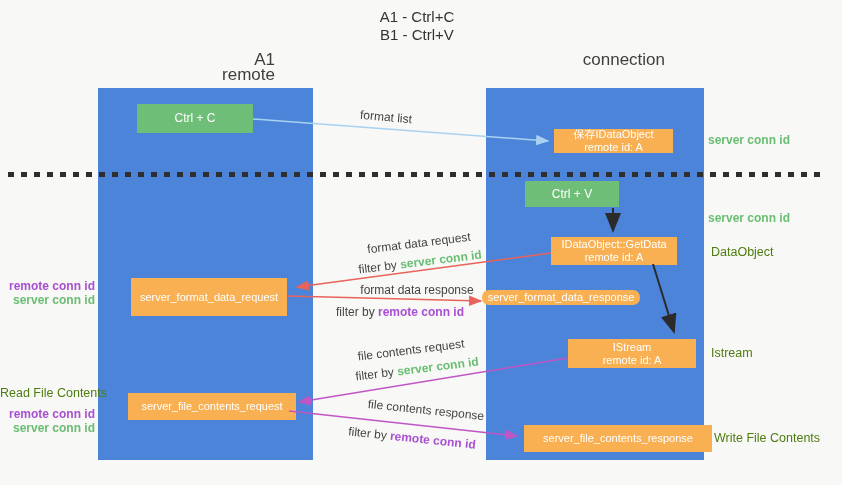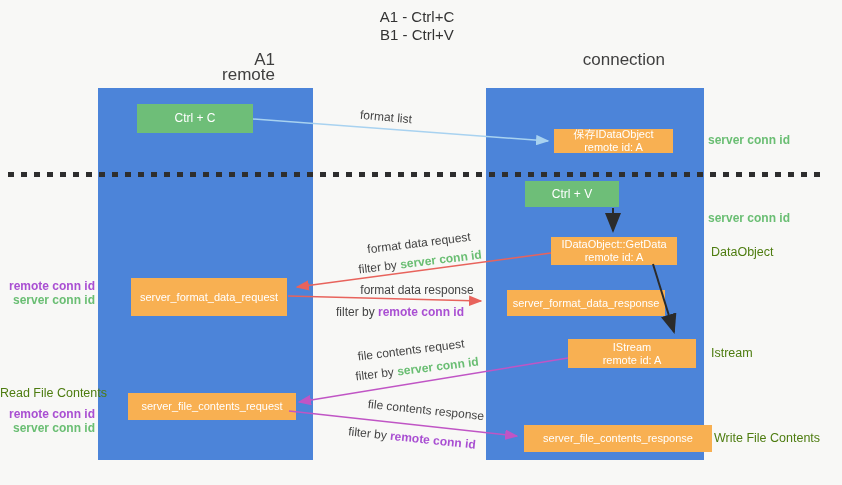--- a/index.html
+++ b/index.html
@@ -28,21 +28,21 @@
   .node{z-index:3; color:#fff; text-align:center; display:flex;
         flex-direction:column; justify-content:center; line-height:13px;}
   .node .ln{white-space:nowrap;}
   .green{background:#6ebe78; font-size:12px;}
   .orange{background:#f8b052; font-size:11px;}
   .n-ctrlc{left:137px; top:104px; width:116px; height:29px;}
   .n-saveobj{left:554px; top:129px; width:119px; height:24px;}
   .n-ctrlv{left:525px; top:181px; width:94px; height:26px;}
   .n-getdata{left:551px; top:237px; width:126px; height:28px;}
   .n-fmtreq{left:131px; top:278px; width:156px; height:38px;}
-  .n-fmtresp{left:507px; top:290px; width:158px; height:26px;}
+  .n-fmtresp{left:482px; top:290px; width:158px; height:15px;border-radius:7px;}
   .n-istream{left:568px; top:339px; width:128px; height:29px;}
   .n-filereq{left:128px; top:393px; width:168px; height:27px;}
   .n-fileresp{left:524px; top:425px; width:188px; height:27px;}
   
   .sidelabel{z-index:5; font-size:12.5px; white-space:nowrap;}
   .bold-green{color:#6abe73; font-weight:bold; font-size:12px;}
   .bold-purple{color:#a94fd2; font-weight:bold; font-size:12px;}
   .dark{color:#4d7c0f;}
   .r-scid1{left:708px; top:133px;}
   .r-scid2{left:708px; top:211px;}

